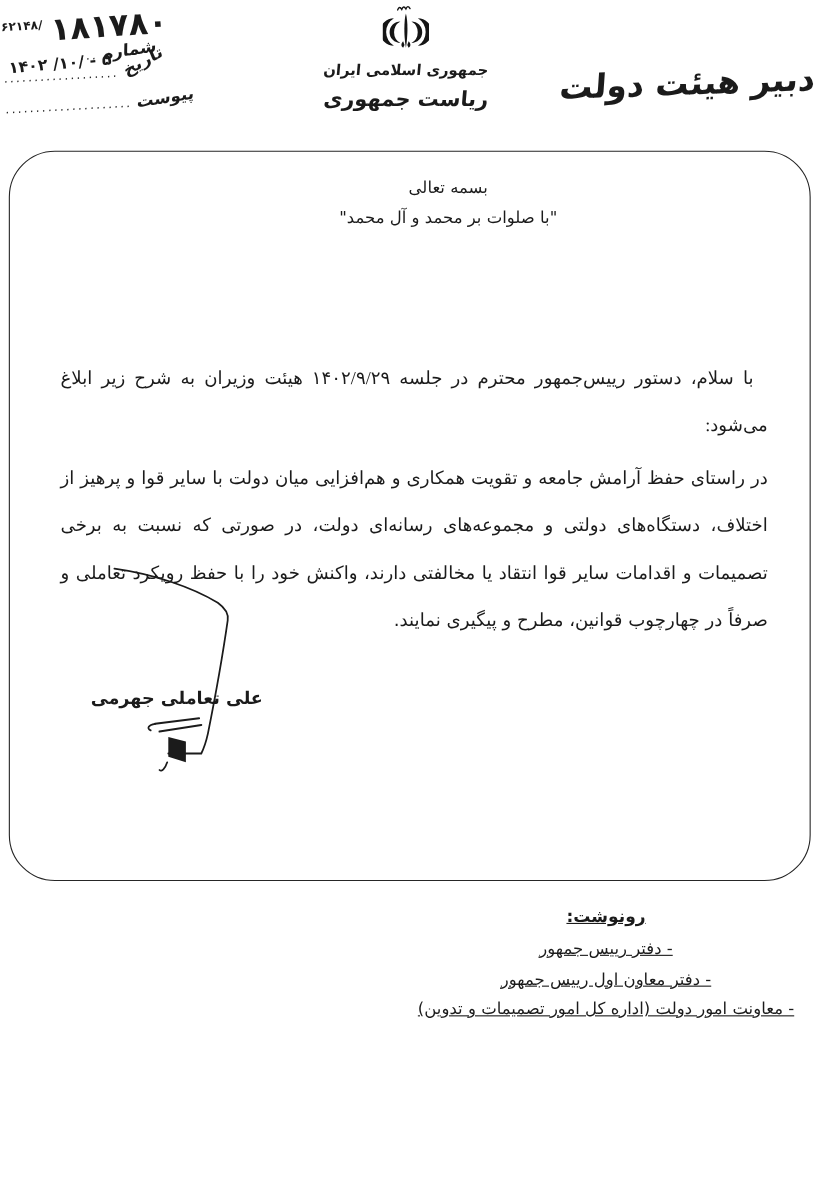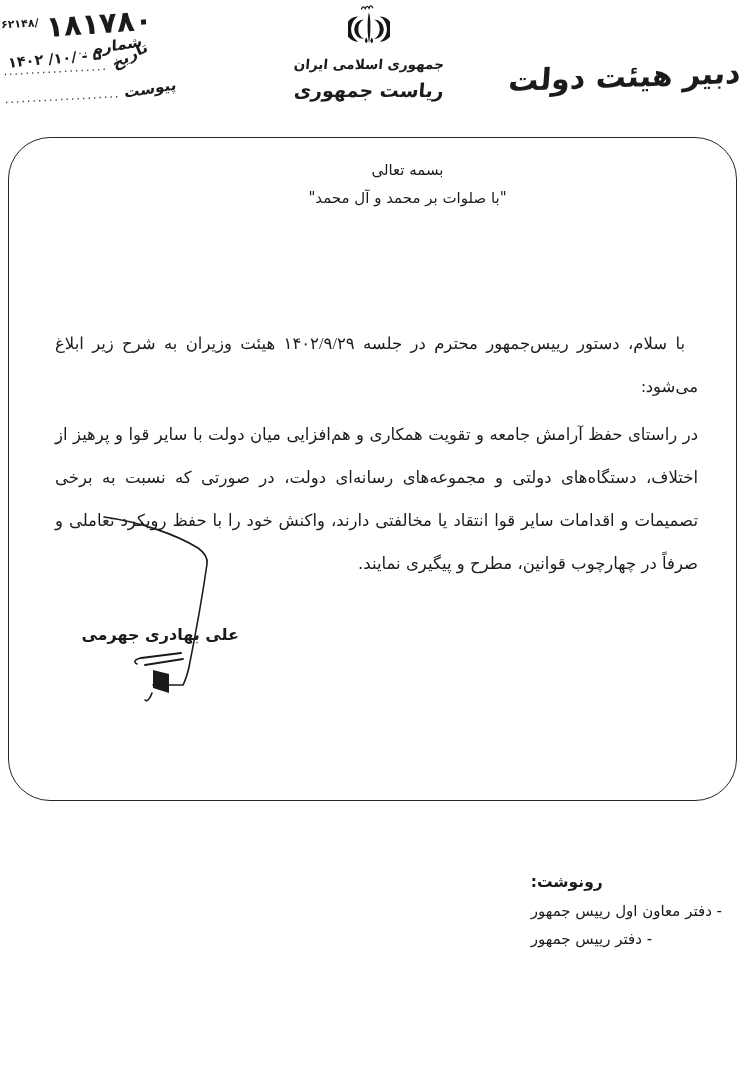--- a/index.html
+++ b/index.html
@@ -71,21 +71,21 @@
   }
   .bodytext p.p1 { text-indent:13px;font-family:Liberation Serif, serif; }
   .bodytext p.p2 { margin-top:5px; }
 
   .sig-svg { position:absolute; top:374px; left:86px; pointer-events:none; }
   .sig-name {
     position:absolute; top:487px; left:84px; width:146px; text-align:center;
     font-size:16px; font-weight:700; white-space:nowrap;
   }
 
-  .cc { position:absolute; top:735px; right:14px; direction:rtl; text-align:left; }
+  .cc { position:absolute; top:686px; right:14px; direction:rtl; text-align:center;text-decoration:underline; }
   .cc-title { font-size:15.5px; font-weight:700; margin-bottom:7px; }
   .cc-item { font-size:15px; line-height:27.5px; }
 </style>
 </head>
 <body>
 
 <div class="page">
 
   <div class="hdr-right">دبیر هیئت دولت</div>
 
@@ -135,22 +135,23 @@
       <p class="p2">در راستای حفظ آرامش جامعه و تقویت همکاری و هم‌افزایی میان دولت با سایر قوا و پرهیز از اختلاف، دستگاه‌های دولتی و مجموعه‌های رسانه‌ای دولت، در صورتی که نسبت به برخی تصمیمات و اقدامات سایر قوا انتقاد یا مخالفتی دارند، واکنش خود را با حفظ رویکرد تعاملی و صرفاً در چهارچوب قوانین، مطرح و پیگیری نمایند.</p>
     </div>
 
     <svg class="sig-svg" width="124" height="192" viewBox="0 0 124 192" fill="none" stroke="#1b1b1b" aria-hidden="true">
       <path d="M9,5 C45,10 80,22 103,36 C110,41 113,46 112,52 C108,80 100,125 94,155 C92,164 89,171 88,173 L58,173" stroke-width="1.6" stroke-linecap="round" fill="none"></path>
       <path d="M58,176 L58,158 L74,162 L74,181 Z" fill="#1b1b1b" stroke="none"></path>
       <path d="M57,181 C55,187 52,190 50,188" stroke-width="1.6" stroke-linecap="round" fill="none"></path>
       <path d="M46,146 C40,147 38,150 42,152" stroke-width="1.6" stroke-linecap="round" fill="none"></path>
       <path d="M46,146 L86,141 M50,153 L88,147" stroke-width="1.8" stroke-linecap="round" fill="none"></path>
     </svg>
-    <div class="sig-name">علی بهادری جهرمی</div>
+    <div class="sig-name">علی تعاملی جهرمی</div>
 
     <div class="cc">
       <div class="cc-title">رونوشت:</div>
+      <div class="cc-item">- دفتر رییس جمهور</div>
       <div class="cc-item">- دفتر معاون اول رییس جمهور</div>
-      <div class="cc-item">- دفتر رییس جمهور</div>
+      <div class="cc-item">- معاونت امور دولت (اداره کل امور تصمیمات و تدوین)</div>
     </div>
   </main>
 
 </div>
 
 </body></html>

